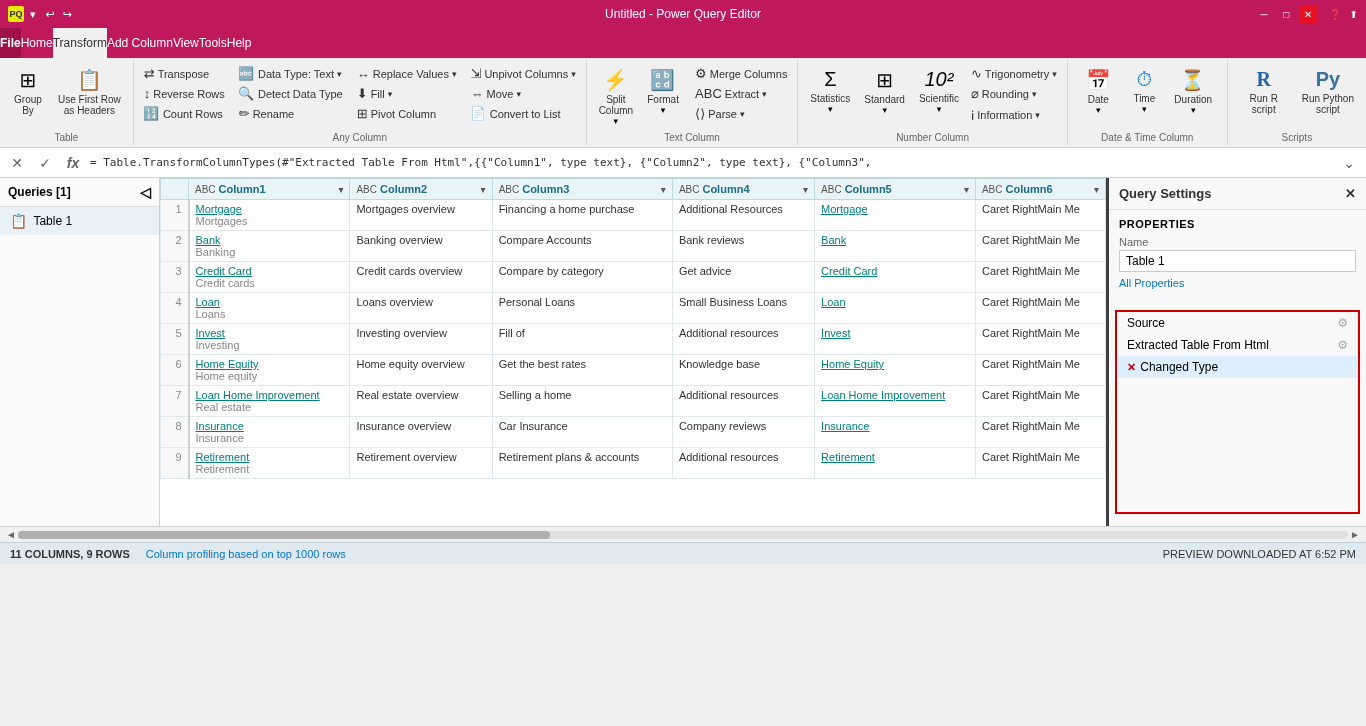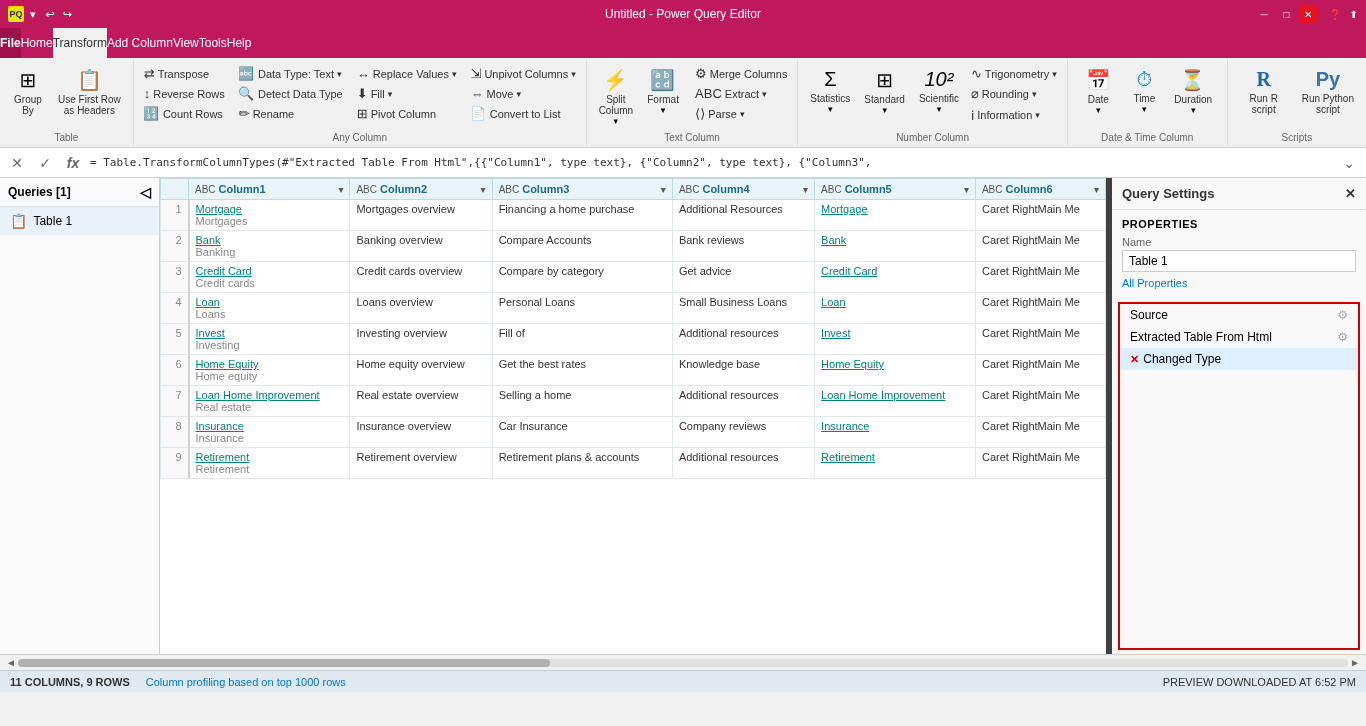--- a/index.html
+++ b/index.html
@@ -199,21 +199,21 @@
       min-width: 24px;
       font-size: 11px;
     }
     .cell-teal { color: #008080; font-weight: 500; text-decoration: underline; }
     .data-table th:first-child { min-width: 28px; width: 28px; background: #e8f4f8; }
 
     
     .settings-panel {
       width: 260px;
       background: #f8f8f8;
-      border-left: 6px solid #404040;
+      border-left: 3px solid #404040;
       display: flex;
       flex-direction: column;
     }
     .settings-header {
       display: flex;
       align-items: center;
       justify-content: space-between;
       padding: 8px 10px;
       font-weight: 700;
       font-size: 13px;
@@ -245,21 +245,21 @@
       padding: 4px 10px;
       font-size: 12px;
       cursor: pointer;
     }
     .step-item.active { background: #ddeeff; }
     .step-item-left { display: flex; align-items: center; gap: 4px; }
     .step-gear { color: #aaa; font-size: 12px; cursor: pointer; }
     .step-x { color: #cc0000; font-size: 11px; cursor: pointer; font-weight: bold; }
     .applied-steps-box {
       border: 2px solid #cc0000;
-      margin: 4px 6px;
+      margin: 12px 6px;
       flex: 1;
     }
 
     
     .status-bar {
       background: #e0e8f0;
       height: 22px;
       display: flex;
       align-items: center;
       justify-content: space-between;
@@ -519,21 +519,21 @@
 </div>
 
 <div class="formula-bar">
   <div class="formula-btn">✕</div>
   <div class="formula-btn">✓</div>
   <div class="formula-btn" style="font-style:italic; font-weight:bold;">fx</div>
   <div class="formula-text">= Table.TransformColumnTypes(#"Extracted Table From Html",{{"Column1", type text}, {"Column2", type text}, {"Column3",</div>
   <div class="formula-btn">⌄</div>
 </div>
 
-<div class="main-layout" style="height: 476px;">
+<div class="main-layout" style="height: 348px;">
 
   <div class="queries-panel">
     <div class="queries-header">
       <span>Queries [1]</span>
       <span style="cursor:pointer; font-size:14px;">◁</span>
     </div>
     <div class="query-item active">
       <span class="query-item-icon">📋</span>
       <span>Table 1</span>
     </div>

